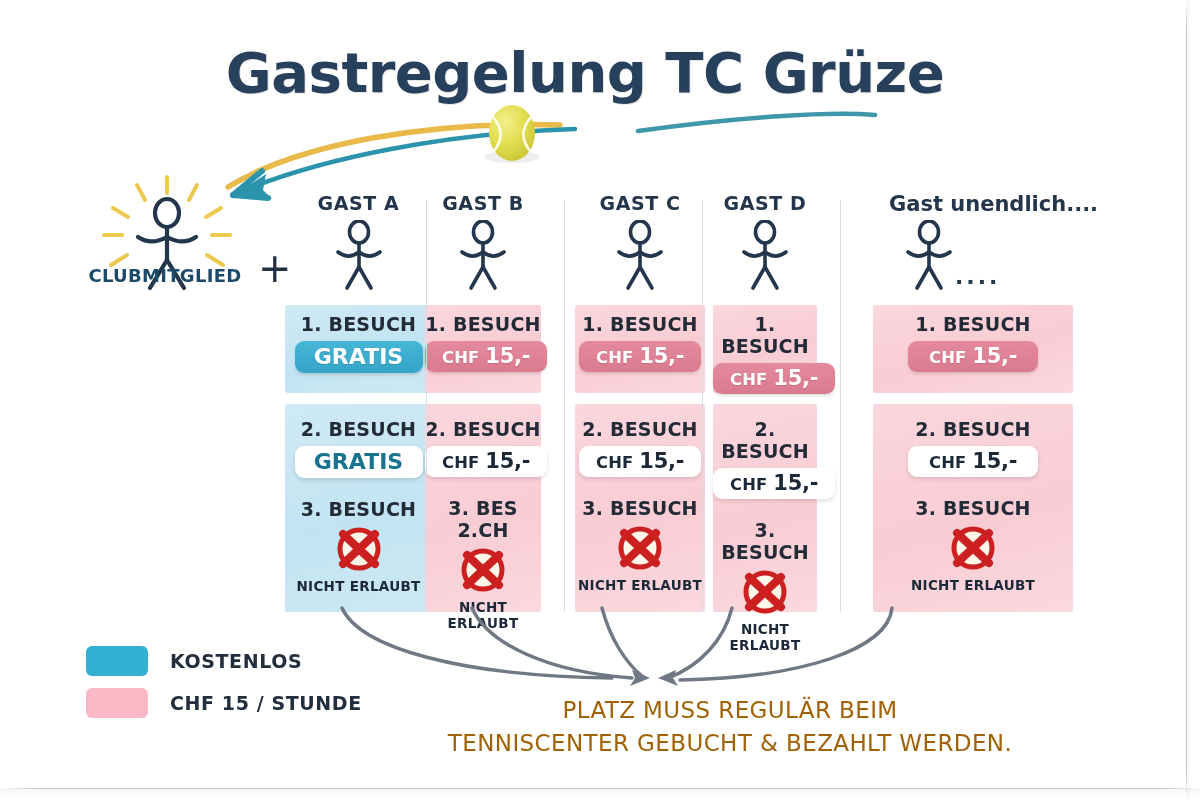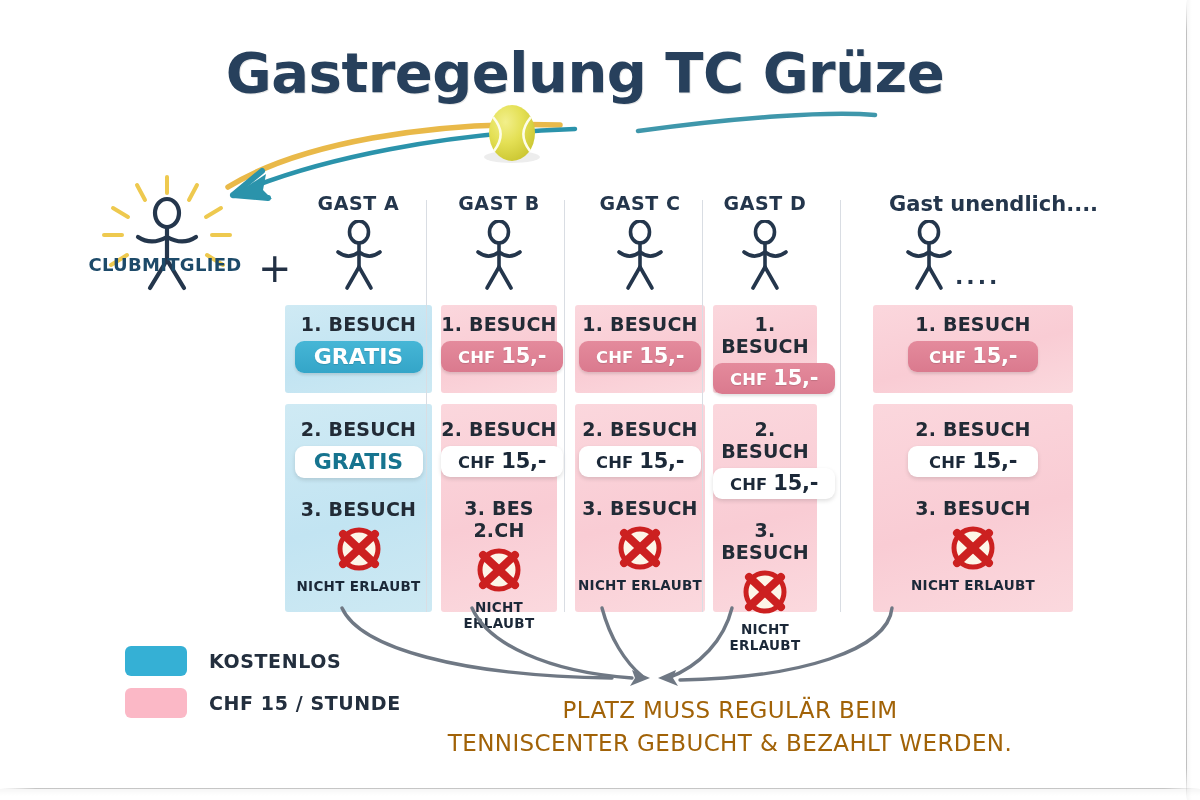--- a/index.html
+++ b/index.html
@@ -36,21 +36,21 @@
     text-shadow:1px 1px 0 rgba(0,0,0,.10);
     font-family:"DejaVu Sans","Liberation Sans",sans-serif;
   }
 
   
   #swoosh{position:absolute;left:0;top:95px;width:1200px;height:110px;}
 
   
   #member{position:absolute;left:82px;top:175px;width:170px;height:125px;}
   #member-label{
-    position:absolute;left:60px;top:254px;width:210px;text-align:center;
+    position:absolute;left:60px;top:265px;width:210px;text-align:center;
     font-size:18px;font-weight:bold;color:#1d4a69;letter-spacing:.3px;
   }
   #plus{
     position:absolute;left:258px;top:248px;
     font-size:40px;color:#223044;font-weight:500;line-height:1;
   }
 
   
   #grid{position:absolute;left:285px;top:192px;width:790px;height:420px;}
   .col{position:absolute;top:0;height:420px;}
@@ -98,21 +98,21 @@
   .noallow-label{
     text-align:center;font-size:13.5px;font-weight:bold;color:#1b2838;letter-spacing:.3px;
   }
   .xicon{display:block;margin:2px auto 0 auto;}
 
   
   #arrows{position:absolute;left:280px;top:600px;width:800px;height:90px;}
 
   
   #legend{position:absolute;left:86px;top:640px;width:400px;}
-  .leg-row{display:flex;align-items:center;height:42px;margin-left:39px;}
+  .leg-row{display:flex;align-items:center;height:42px;}
   .swatch{width:62px;height:30px;border-radius:6px;flex:0 0 auto;}
   .leg-label{margin-left:22px;font-size:19px;font-weight:bold;color:#232f3e;letter-spacing:.6px;}
 
   
   #footnote{
     position:absolute;left:380px;top:694px;width:700px;text-align:center;
     font-size:23px;color:#a16207;line-height:1.45;letter-spacing:.4px;
   }
   #footnote div{white-space:nowrap;}
 </style>
@@ -198,21 +198,21 @@
           <div class="pill pill-white" style="padding: 4px 9px 5px; width: 110px; font-size: 22px; line-height: 1.05;"><span class="pill-text txt-teal">GRATIS</span></div>
           <div class="visit-label" style="margin-top: 20px;">3. BESUCH</div>
           <svg class="xicon" width="54" height="54" viewBox="0 0 54 54">
       <circle cx="27" cy="27" r="19" fill="#fdf6e8" stroke="#cc2020" stroke-width="5"></circle>
       <path d="M 11 12 L 43 42" stroke="#cc2020" stroke-width="8" stroke-linecap="round"></path>
       <path d="M 43 12 L 11 42" stroke="#cc2020" stroke-width="8" stroke-linecap="round"></path>
     </svg>
           <div class="noallow-label" style="margin-top: 2px;">NICHT ERLAUBT</div>
         </div>
       </div>
-      <div class="col" style="left: 156px; width: 116px;">
+      <div class="col" style="left: 140px; width: 116px;">
         <div class="col-head">GAST B</div>
         <div class="fig"><svg width="52" height="72" viewBox="0 0 52 72">
     <g stroke="#24364c" stroke-width="3.6" fill="none" stroke-linecap="round">
       <ellipse cx="26" cy="12" rx="9.5" ry="11"></ellipse>
       <line x1="26" y1="23" x2="26" y2="47"></line>
       <path d="M 5 32 C 14 39, 21 36, 26 32"></path>
       <path d="M 47 32 C 38 39, 31 36, 26 32"></path>
       <line x1="26" y1="47" x2="14" y2="68"></line>
       <line x1="26" y1="47" x2="38" y2="68"></line>
     </g>

